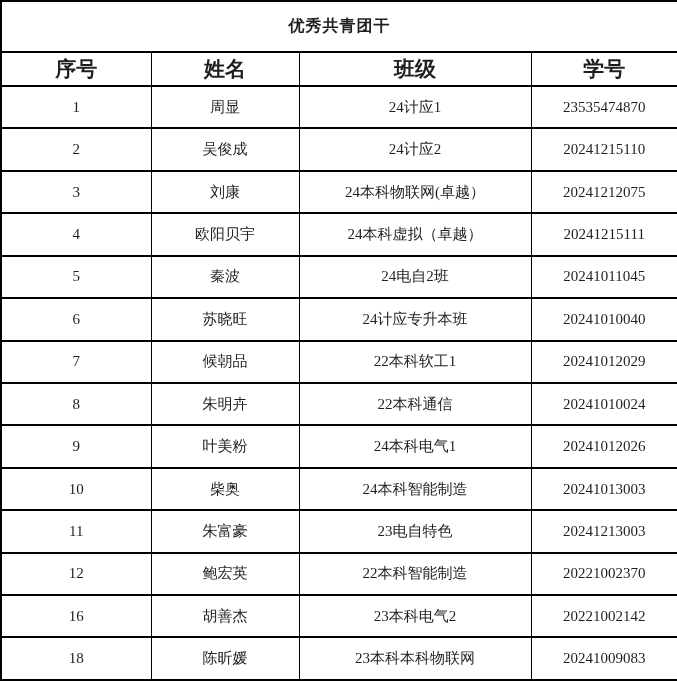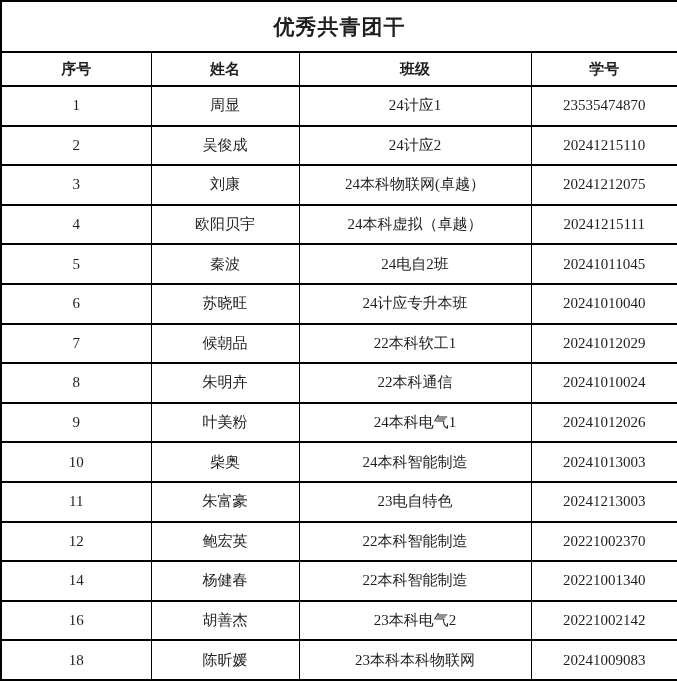--- a/index.html
+++ b/index.html
@@ -32,29 +32,29 @@
     text-align: center;
     vertical-align: middle;
     padding: 0 4px;
     overflow: hidden;
     white-space: nowrap;
   }
   tr.title-row th {
     height: 49px;
     font-family: "Liberation Sans", "DejaVu Sans", sans-serif;
     font-weight: bold;
-    font-size: 21px;
+    font-size: 16px;
     letter-spacing: 1px;
     border-radius: 13px;
   }
   tr.header-row th {
     height: 32px;
     font-family: "Liberation Sans", "DejaVu Sans", sans-serif;
     font-weight: bold;
-    font-size: 15px;
+    font-size: 21px;
     margin-left: 16px;
   }
   tbody td {
     height: 31px;
     font-family: "Liberation Serif", "DejaVu Serif", serif;
     font-weight: normal;
     font-size: 15px;
   }
 </style>
 </head>
@@ -146,26 +146,20 @@
           <td>23电自特色</td>
           <td>20241213003</td>
         </tr>
         <tr>
           <td>12</td>
           <td>鲍宏英</td>
           <td>22本科智能制造</td>
           <td>20221002370</td>
         </tr>
         <tr>
-          <td>14</td>
-          <td>杨健春</td>
-          <td>22本科智能制造</td>
-          <td>20221001340</td>
-        </tr>
-        <tr>
           <td>16</td>
           <td>胡善杰</td>
           <td>23本科电气2</td>
           <td>20221002142</td>
         </tr>
         <tr>
           <td>18</td>
           <td>陈昕媛</td>
           <td>23本科本科物联网</td>
           <td>20241009083</td>

